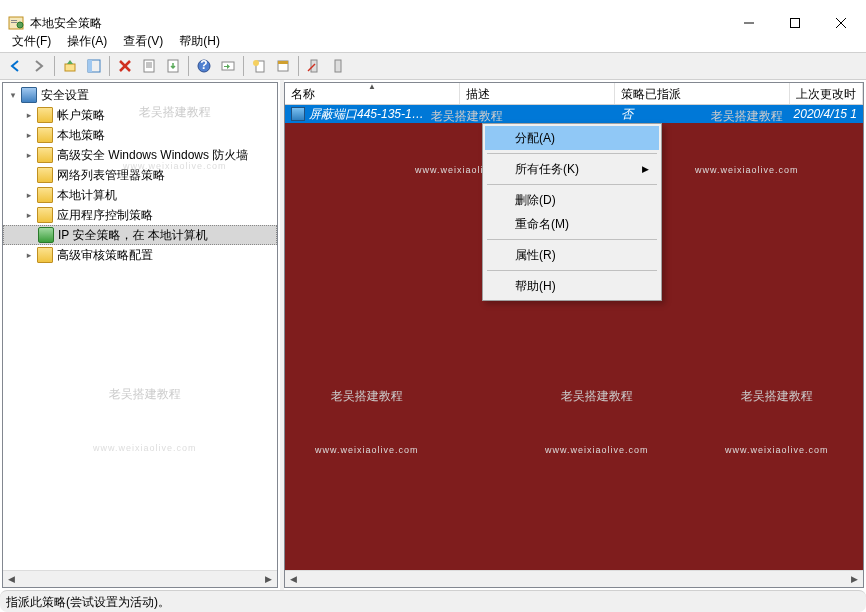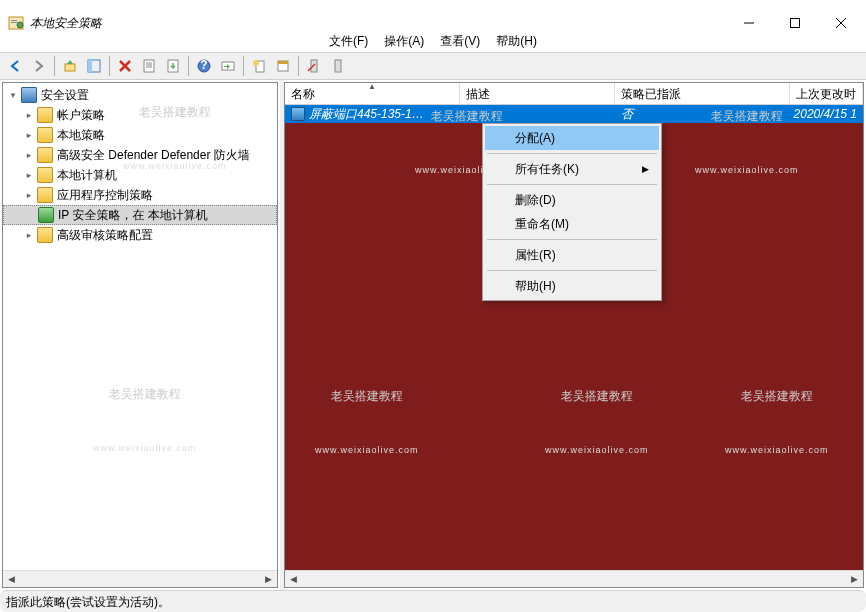--- a/index.html
+++ b/index.html
@@ -1,23 +1,23 @@
 <!DOCTYPE html>
 <html><head>
 <meta charset="utf-8">
 <style>
 * { margin: 0; padding: 0; box-sizing: border-box; font-family: "Microsoft YaHei", "SimSun", sans-serif; font-size: 12px; }
 body { background: #fff; width: 866px; height: 612px; overflow: hidden; position: relative; }
 
-.titlebar { height: 30px; display: flex; align-items: center; padding: 16px 2px 0 8px; background: #fff; font-style: italic; }
+.titlebar { height: 30px; display: flex; align-items: center; padding: 16px 2px 0 8px; background: #fff; }
 .titlebar .icon { width: 16px; height: 16px; margin-right: 6px; }
 .titlebar .title { flex: 1; }
 .titlebar .btn { width: 46px; height: 30px; display: flex; align-items: center; justify-content: center; }
 
-.menubar { height: 22px; display: flex; align-items: center; padding: 0 4px; background: #fff; justify-content: center; }
+.menubar { height: 22px; display: flex; align-items: center; padding: 0 4px; background: #fff; }
 .menubar .item { padding: 2px 8px; }
 
 .toolbar { height: 28px; display: flex; align-items: center; padding: 0 4px; background: #f0f0f0; border-top: 1px solid #d0d0d0; border-bottom: 1px solid #d0d0d0; gap: 2px; }
 .toolbar .tbtn { width: 22px; height: 22px; display: flex; align-items: center; justify-content: center; border: 1px solid transparent; }
 .toolbar .sep { width: 1px; height: 20px; background: #b0b0b0; margin: 0 2px; }
 
 .body { display: flex; height: 510px; }
 .tree { width: 276px; border: 1px solid #828790; margin: 2px; overflow: auto; position: relative; background: #fff; }
 .splitter { width: 4px; background: #f0f0f0; cursor: ew-resize; }
 .list { flex: 1; border: 1px solid #828790; margin: 2px 2px 2px 0; overflow: hidden; position: relative; background: #7f1d1d; display: flex; flex-direction: column; }
@@ -194,21 +194,26 @@
           <span>帐户策略</span>
         </div>
       <div class="tree-node child">
           <span class="expander">▸</span>
           <span class="tree-icon folder-icon"></span>
           <span>本地策略</span>
         </div>
       <div class="tree-node child">
           <span class="expander">▸</span>
           <span class="tree-icon folder-icon"></span>
-          <span>高级安全 Defender Defender 防火墙</span>
+          <span>高级安全 Windows Windows 防火墙</span>
+        </div>
+      <div class="tree-node child">
+          <span class="expander"></span>
+          <span class="tree-icon folder-icon"></span>
+          <span>网络列表管理器策略</span>
         </div>
       <div class="tree-node child">
           <span class="expander">▸</span>
           <span class="tree-icon folder-icon"></span>
           <span>本地计算机</span>
         </div>
       <div class="tree-node child">
           <span class="expander">▸</span>
           <span class="tree-icon folder-icon"></span>
           <span>应用程序控制策略</span>

